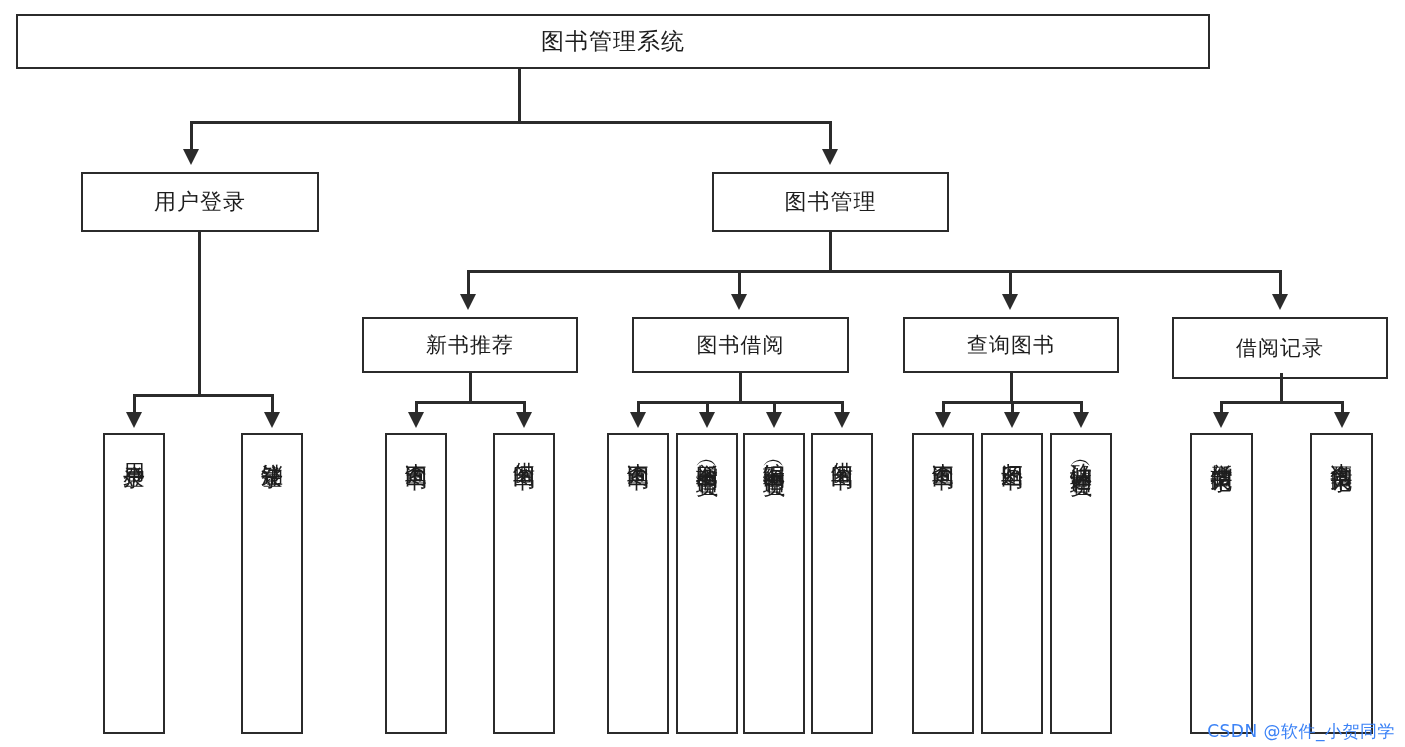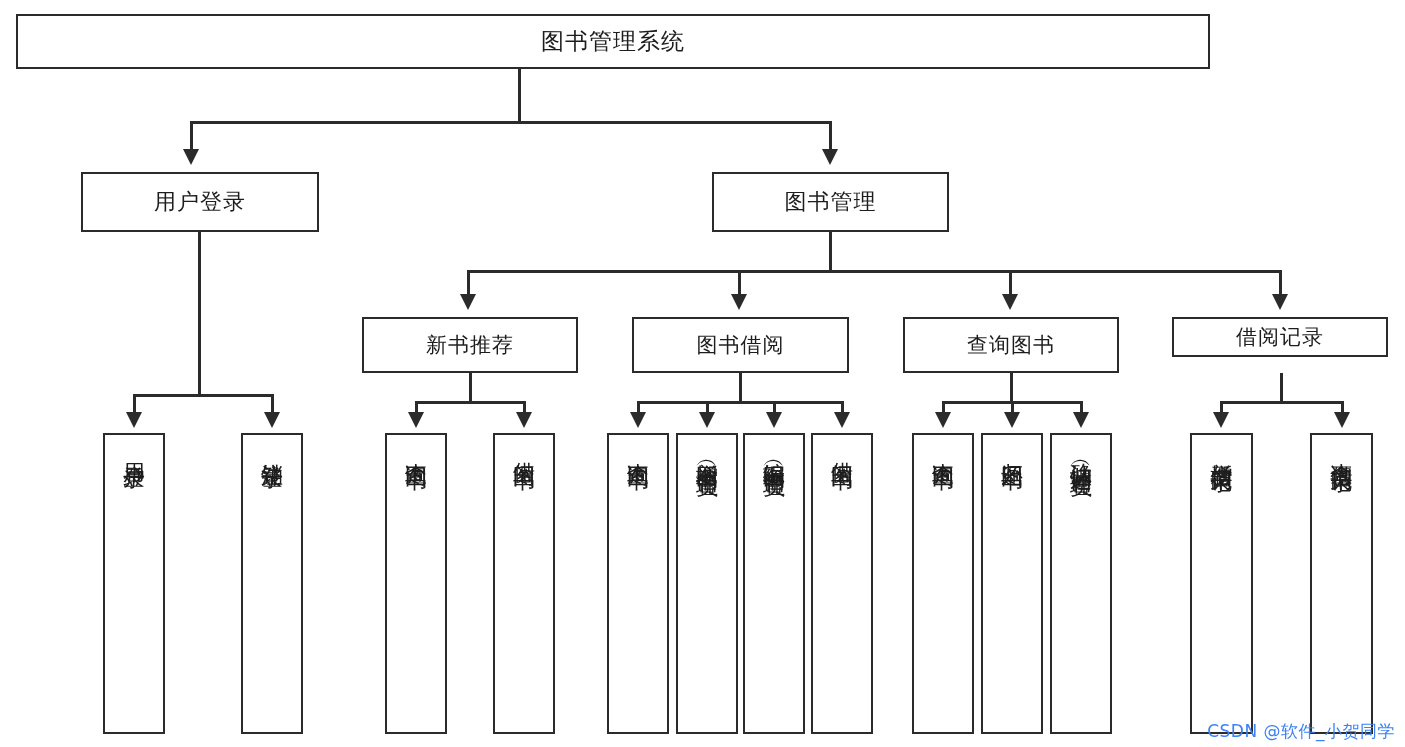--- a/index.html
+++ b/index.html
@@ -114,21 +114,21 @@
 
   <div class="node level-3" style="left:362px;top:317px;width:216px;height:56px;">
     <span>新书推荐</span>
   </div>
   <div class="node level-3" style="left:632px;top:317px;width:217px;height:56px;">
     <span>图书借阅</span>
   </div>
   <div class="node level-3" style="left:903px;top:317px;width:216px;height:56px;">
     <span>查询图书</span>
   </div>
-  <div class="node level-3" style="left:1172px;top:317px;width:216px;height:40px;">
+  <div class="node level-3" style="left:1172px;top:317px;width:216px;height:62px;">
     <span>借阅记录</span>
   </div>
 
   <div class="edge v" style="left:469px;top:373px;height:28px;"></div>
   <div class="edge h" style="left:415px;top:401px;width:108px;"></div>
   <div class="edge v" style="left:415px;top:401px;height:11px;"></div>
   <div class="arrow" style="left:408px;top:412px;"></div>
   <div class="edge v" style="left:523px;top:401px;height:11px;"></div>
   <div class="arrow" style="left:516px;top:412px;"></div>
 

